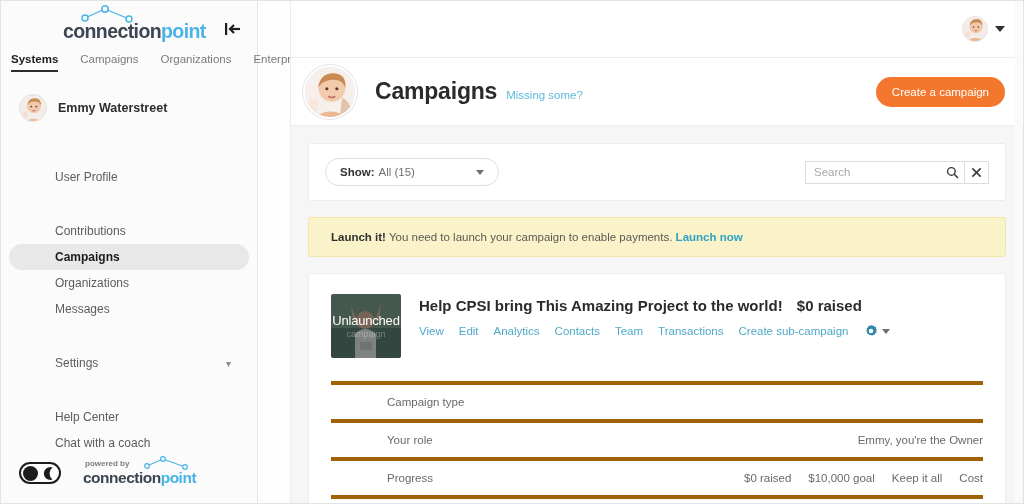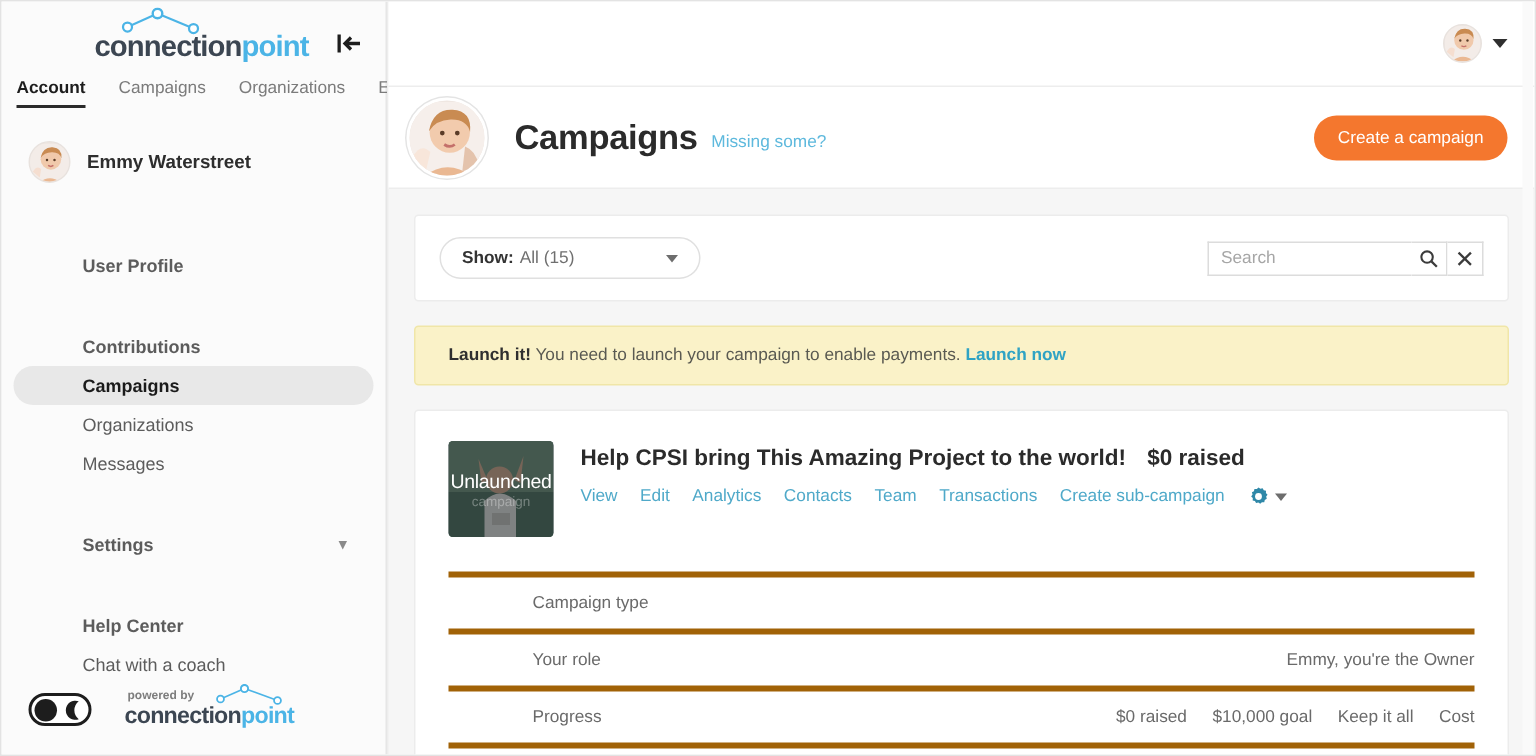--- a/index.html
+++ b/index.html
@@ -9,20 +9,21 @@
     background: #ffffff;
     overflow: hidden;
   }
   .app {
     position: relative;
     width: 1024px; height: 504px;
     display: flex;
     background: #fdfdfd;
     border: 1px solid #e3e3e3;
     overflow: hidden;
+    gap: 32px;
   }
 
   
   .sidebar {
     width: 257px;
     height: 100%;
     flex: 0 0 257px;
     background: #fbfbfb;
     border-right: 1px solid #e6e6e6;
     position: relative;
@@ -88,21 +89,21 @@
   .sb-nav { margin-top: 14px; padding: 0 8px; }
   .sb-item {
     font-size: 12px; color: #5c5c5c;
     padding: 6px 0 6px 46px;
     border-radius: 16px;
     cursor: pointer;
     position: relative;
     white-space: nowrap;
   }
   .sb-item.active { background: #e8e8e8; color: #1b1b1b; font-weight: 700; }
-  .sb-item.spaced { margin-top: 28px; font-weight: bold; }
+  .sb-item.spaced { margin-top: 28px; }
   .sb-item .chev {
     position: absolute; right: 18px; top: 50%;
     transform: translateY(-50%);
     color: #8a8a8a;
     font-size: 10px;
   }
 
   .sb-bottom {
     margin-top: auto;
     padding: 0 0 14px 0;
@@ -337,21 +338,21 @@
       <div class="collapse-btn">
         <svg width="18" height="16" viewBox="0 0 18 16">
           <rect x="1" y="2" width="2.2" height="12" fill="#1d1d1d"></rect>
           <path d="M16 8 L7 8" stroke="#1d1d1d" stroke-width="2.2"></path>
           <path d="M10 4 L6 8 L10 12" fill="none" stroke="#1d1d1d" stroke-width="2.2" stroke-linejoin="miter"></path>
         </svg>
       </div>
     </div>
 
     <nav class="sb-tabs">
-      <div class="sb-tab active">Account</div>
+      <div class="sb-tab active">Systems</div>
       <div class="sb-tab">Campaigns</div>
       <div class="sb-tab">Organizations</div>
       <div class="sb-tab">Enterprise</div>
     </nav>
 
     <div class="sb-user">
       <div class="avatar sz-28">
         <svg class="face" viewBox="0 0 28 28">
           <rect width="28" height="28" fill="#f3ece8"></rect>
           <circle cx="15" cy="11" r="7.4" fill="#f0c9ab"></circle>

